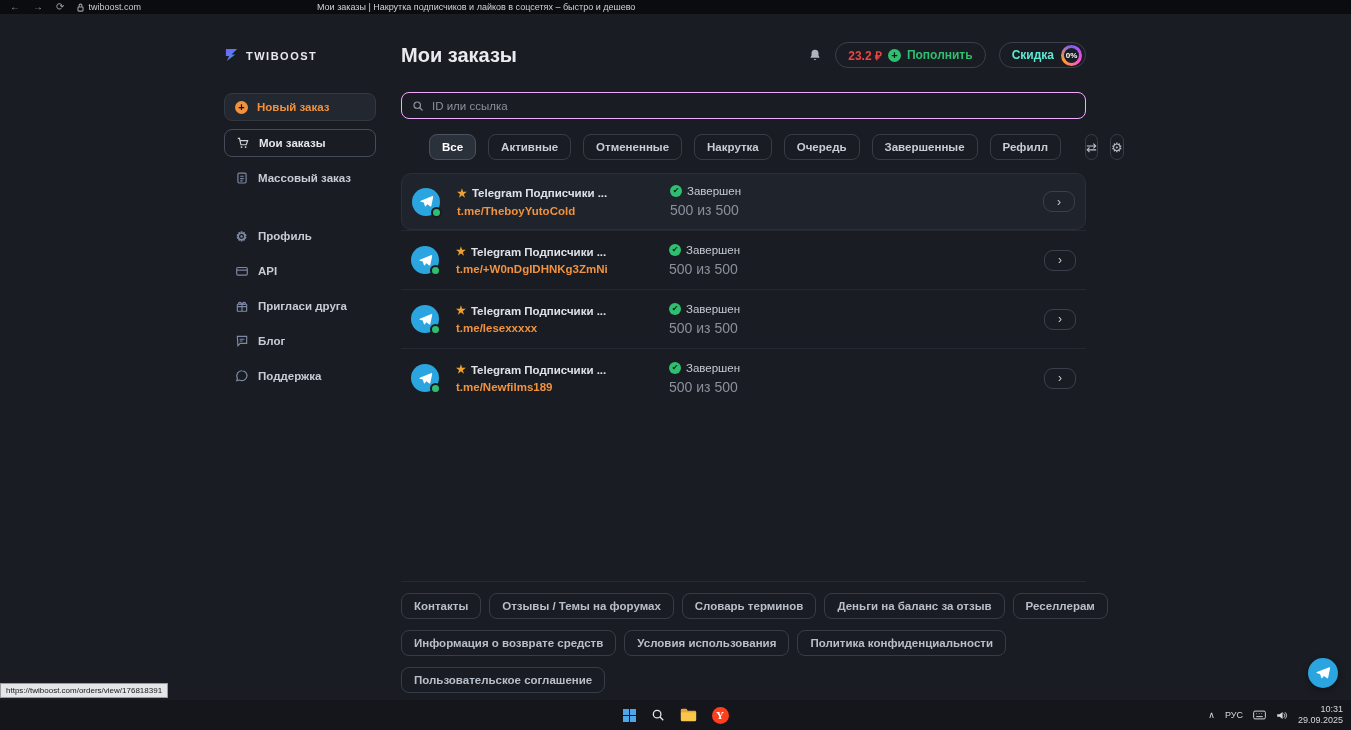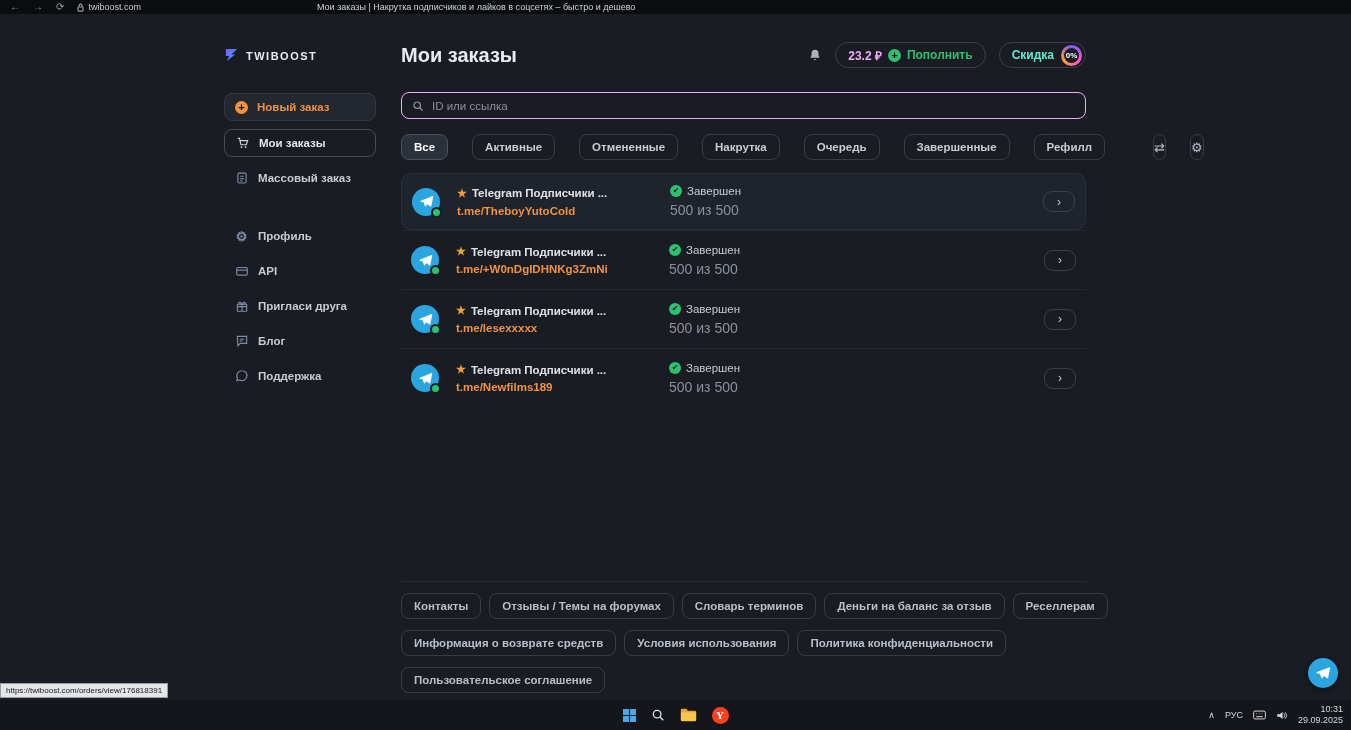--- a/index.html
+++ b/index.html
@@ -49,40 +49,40 @@
 
   
   .main { width: 685px; margin-left: 25px; padding-top: 26px; }
   .hdr { display: flex; align-items: center; height: 30px; }
   .hdr h1 { color: #e9ebef; font-size: 20px; font-weight: bold; }
   .hdr-right { margin-left: auto; display: flex; align-items: center; gap: 13px; }
   .bell { color: #aeb4be; display: flex; cursor: pointer; }
   .pill { display: flex; align-items: center; height: 26px; border: 1px solid #3a404b;
     border-radius: 13px; cursor: pointer; }
   .balance-pill { gap: 6px; padding: 0 12px; }
-  .balance { color: #f0abfc; font-size: 12px; font-weight: bold; }
+  .balance { color: #ef4444; font-size: 12px; font-weight: bold; }
   .plus-circle { width: 13px; height: 13px; border-radius: 50%; background: #2fbf71; color: #0f1d15;
     font-size: 11px; line-height: 11px; display: flex; align-items: center; justify-content: center;
     font-weight: bold; }
   .topup { color: #2fbf71; font-size: 12px; font-weight: bold; }
   .disc-pill { gap: 7px; padding: 0 3px 0 12px; }
   .disc-label { color: #5eead4; font-size: 12px; font-weight: bold; }
   .disc-ring { width: 21px; height: 21px; border-radius: 50%;
     background: conic-gradient(#7b5cff, #ff4fd8, #ff9d2b, #7b5cff);
     display: flex; align-items: center; justify-content: center; }
   .disc-inner { width: 15px; height: 15px; border-radius: 50%; background: #191c22; color: #fff;
     font-size: 8px; font-weight: bold; display: flex; align-items: center; justify-content: center; }
 
   .search { margin-top: 22px; height: 27px; border: 1px solid #f0abfc; border-radius: 8px;
     display: flex; align-items: center; padding: 0 10px; gap: 8px; color: #8a919d; }
   .search input { background: transparent; border: 0; outline: 0; color: #dfe2e8;
     font-size: 11.5px; width: 100%; font-family: "Liberation Sans", sans-serif; }
   .search input::placeholder { color: #8a919d; }
 
-  .chips { margin-top: 15px; display: flex; align-items: center; gap: 24px; }
+  .chips { margin-top: 15px; display: flex; align-items: center; gap: 12px; margin-left: 28px; }
   .chip { height: 26px; border: 1px solid #373d48; border-radius: 8px; padding: 0 12px;
     color: #c7ccd5; font-size: 11.5px; font-weight: bold; display: flex; align-items: center;
     background: transparent; cursor: pointer; white-space: nowrap; }
   .chip.active { background: #2b313b; border-color: #4a5260; color: #ffffff; }
   .chips .spacer { flex: 1; }
   .icon-btn { width: 32px; height: 26px; border: 1px solid #373d48; border-radius: 8px;
     color: #b9bfc9; display: flex; align-items: center; justify-content: center; font-size: 13px;
     cursor: pointer; background: transparent; }
 
   .orders { margin-top: 13px; }

